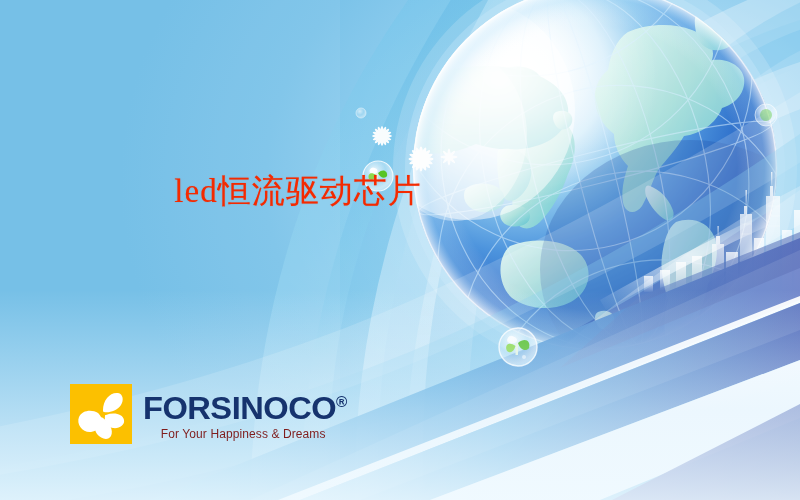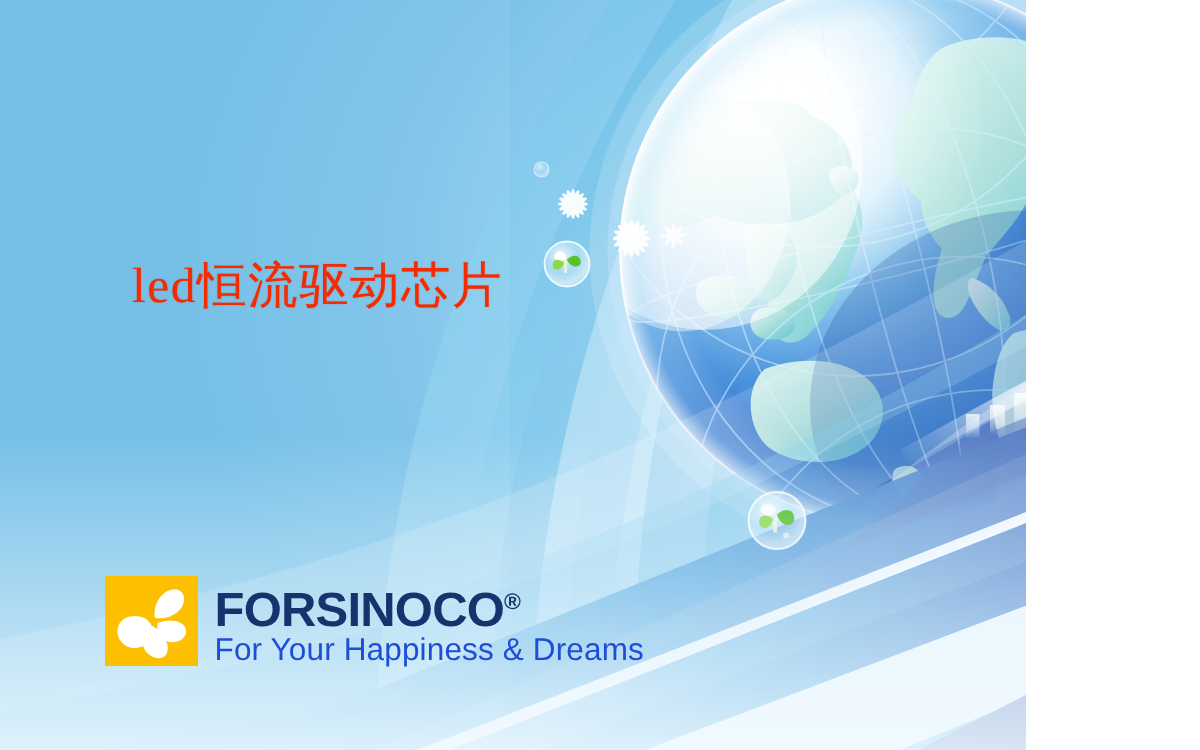--- a/index.html
+++ b/index.html
@@ -8,25 +8,26 @@
     padding: 0;
     background: #ffffff;
   }
   body {
     font-family: "Liberation Sans", "DejaVu Sans", sans-serif;
   }
 
   
   #banner {
     position: relative;
-    width: 684px;
+    width: 800px;
     height: 500px;
     overflow: hidden;
     background: #a8d6f2;
     user-select: none;
+    text-align: center;
   }
 
   .layer {
     position: absolute;
     top: 0; left: 0;
     width: 800px;
     height: 500px;
     pointer-events: none;
   }
 
@@ -100,22 +101,22 @@
     transform: scaleX(1.02);
     transform-origin: left center;
   }
   #logo-name .reg {
     font-size: 15px;
     vertical-align: super;
     font-weight: bold;
     letter-spacing: 0;
   }
   #logo-tag {
-    color: #1d4ed8;
-    font-size: 21px;
+    color: #7f1d1d;
+    font-size: 12px;
     line-height: 19px;
     letter-spacing: 0.1px;
     white-space: nowrap;
     font-family: "Liberation Sans", sans-serif;
   }
 </style>
 </head>
 <body>
 
 <div id="banner">

